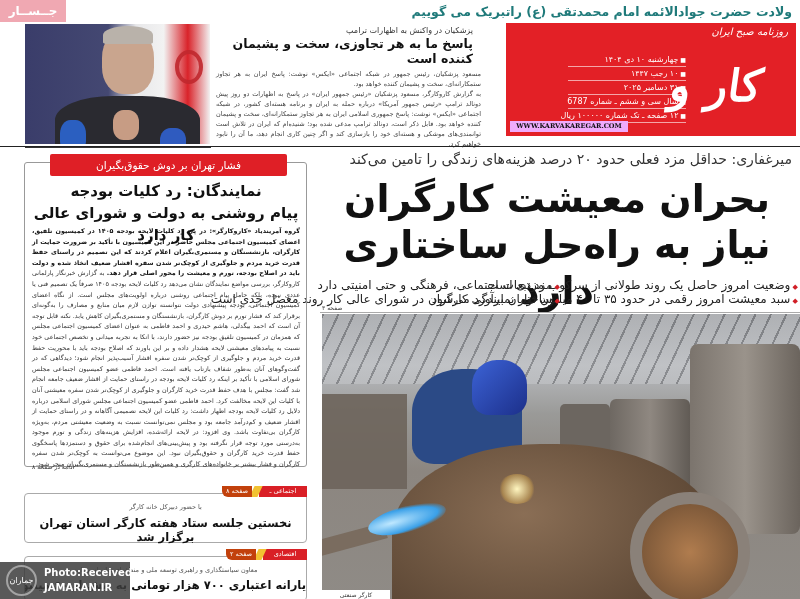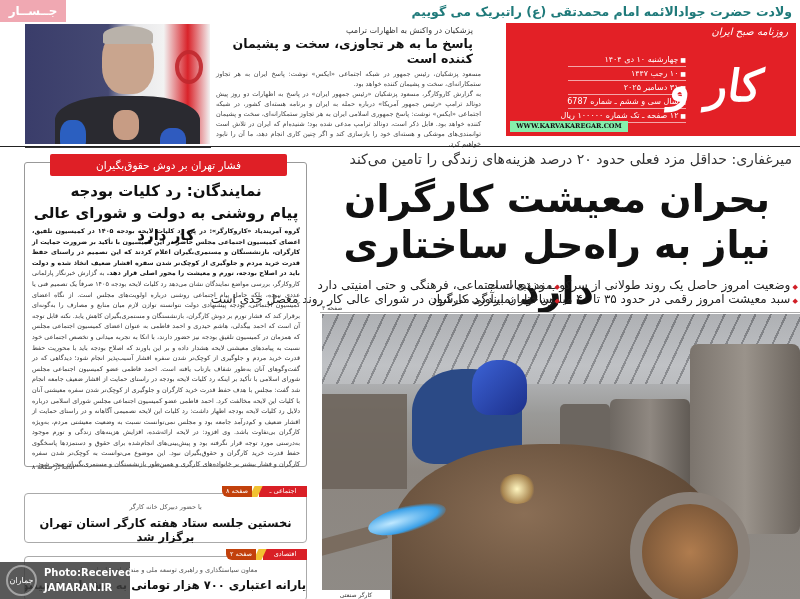--- a/index.html
+++ b/index.html
@@ -14,21 +14,21 @@
   
   .slogan { right: 8px; top: 4px; width: 300px; text-align: right; color: #1f7a7a; font-size: 12.5px; font-weight: bold; white-space: nowrap; }
 
   
   .mast { left: 506px; top: 23px; width: 290px; height: 113px; background: #e32026; }
   .mast .small-tag { position: absolute; right: 8px; top: 3px; color: #fff; font-size: 10px; font-style: italic; font-family: "DejaVu Serif", serif; }
   .mast .logo { position: absolute; right: 6px; top: 18px; width: 160px; color: #fff; font-size: 44px; font-weight: bold; text-align: center; line-height: 90px; letter-spacing: 2px; transform: skewX(-8deg); font-family: "DejaVu Serif", serif; }
   .mast .info { position: absolute; left: 21px; top: 30px; width: 118px; margin-left: 41px; }
   .mast .info div { color: #fff; font-size: 8px; line-height: 13px; border-bottom: 1px solid rgba(255,255,255,0.6); text-align: right; white-space: nowrap; }
   .mast .info div::before { content: "■ "; font-size: 6px; }
-  .mast .url { position: absolute; left: 4px; bottom: 4px; width: 118px; height: 11px; background: #86efac; color: #111; font-size: 6.5px; font-family: "DejaVu Serif", serif; font-weight: bold; text-align: center; line-height: 11px; direction: ltr; }
+  .mast .url { position: absolute; left: 4px; bottom: 4px; width: 118px; height: 11px; background: #f0abfc; color: #111; font-size: 6.5px; font-family: "DejaVu Serif", serif; font-weight: bold; text-align: center; line-height: 11px; direction: ltr; }
 
   
   .photo-top { left: 25px; top: 24px; width: 185px; height: 120px; background: linear-gradient(90deg, #3a3d6a 0%, #444872 45%, #e8e8ea 60%, #f2f2f2 75%, #d9232a 88%, #f2f2f2 100%); overflow: hidden; }
   .photo-top .head { position: absolute; left: 77px; top: 4px; width: 52px; height: 66px; border-radius: 45% 45% 40% 40%; background: #c9a58e; }
   .photo-top .hair { position: absolute; left: 78px; top: 2px; width: 50px; height: 18px; border-radius: 50% 50% 10% 10%; background: #b9b2aa; }
   .photo-top .body { position: absolute; left: 30px; top: 72px; width: 145px; height: 60px; border-radius: 40% 40% 0 0; background: #2a2a30; }
   .photo-top .hand { position: absolute; left: 88px; top: 86px; width: 26px; height: 30px; border-radius: 40%; background: #c79c84; }
   .photo-top .mic1 { position: absolute; left: 35px; top: 96px; width: 26px; height: 34px; border-radius: 40%; background: #2b5fc0; }
   .photo-top .mic2 { position: absolute; left: 135px; top: 104px; width: 26px; height: 30px; border-radius: 40%; background: #2f5bbf; }
   .photo-top .emblem { position: absolute; left: 150px; top: 26px; width: 28px; height: 34px; border: 4px solid #c0282e; border-radius: 50%; opacity: 0.9; }

